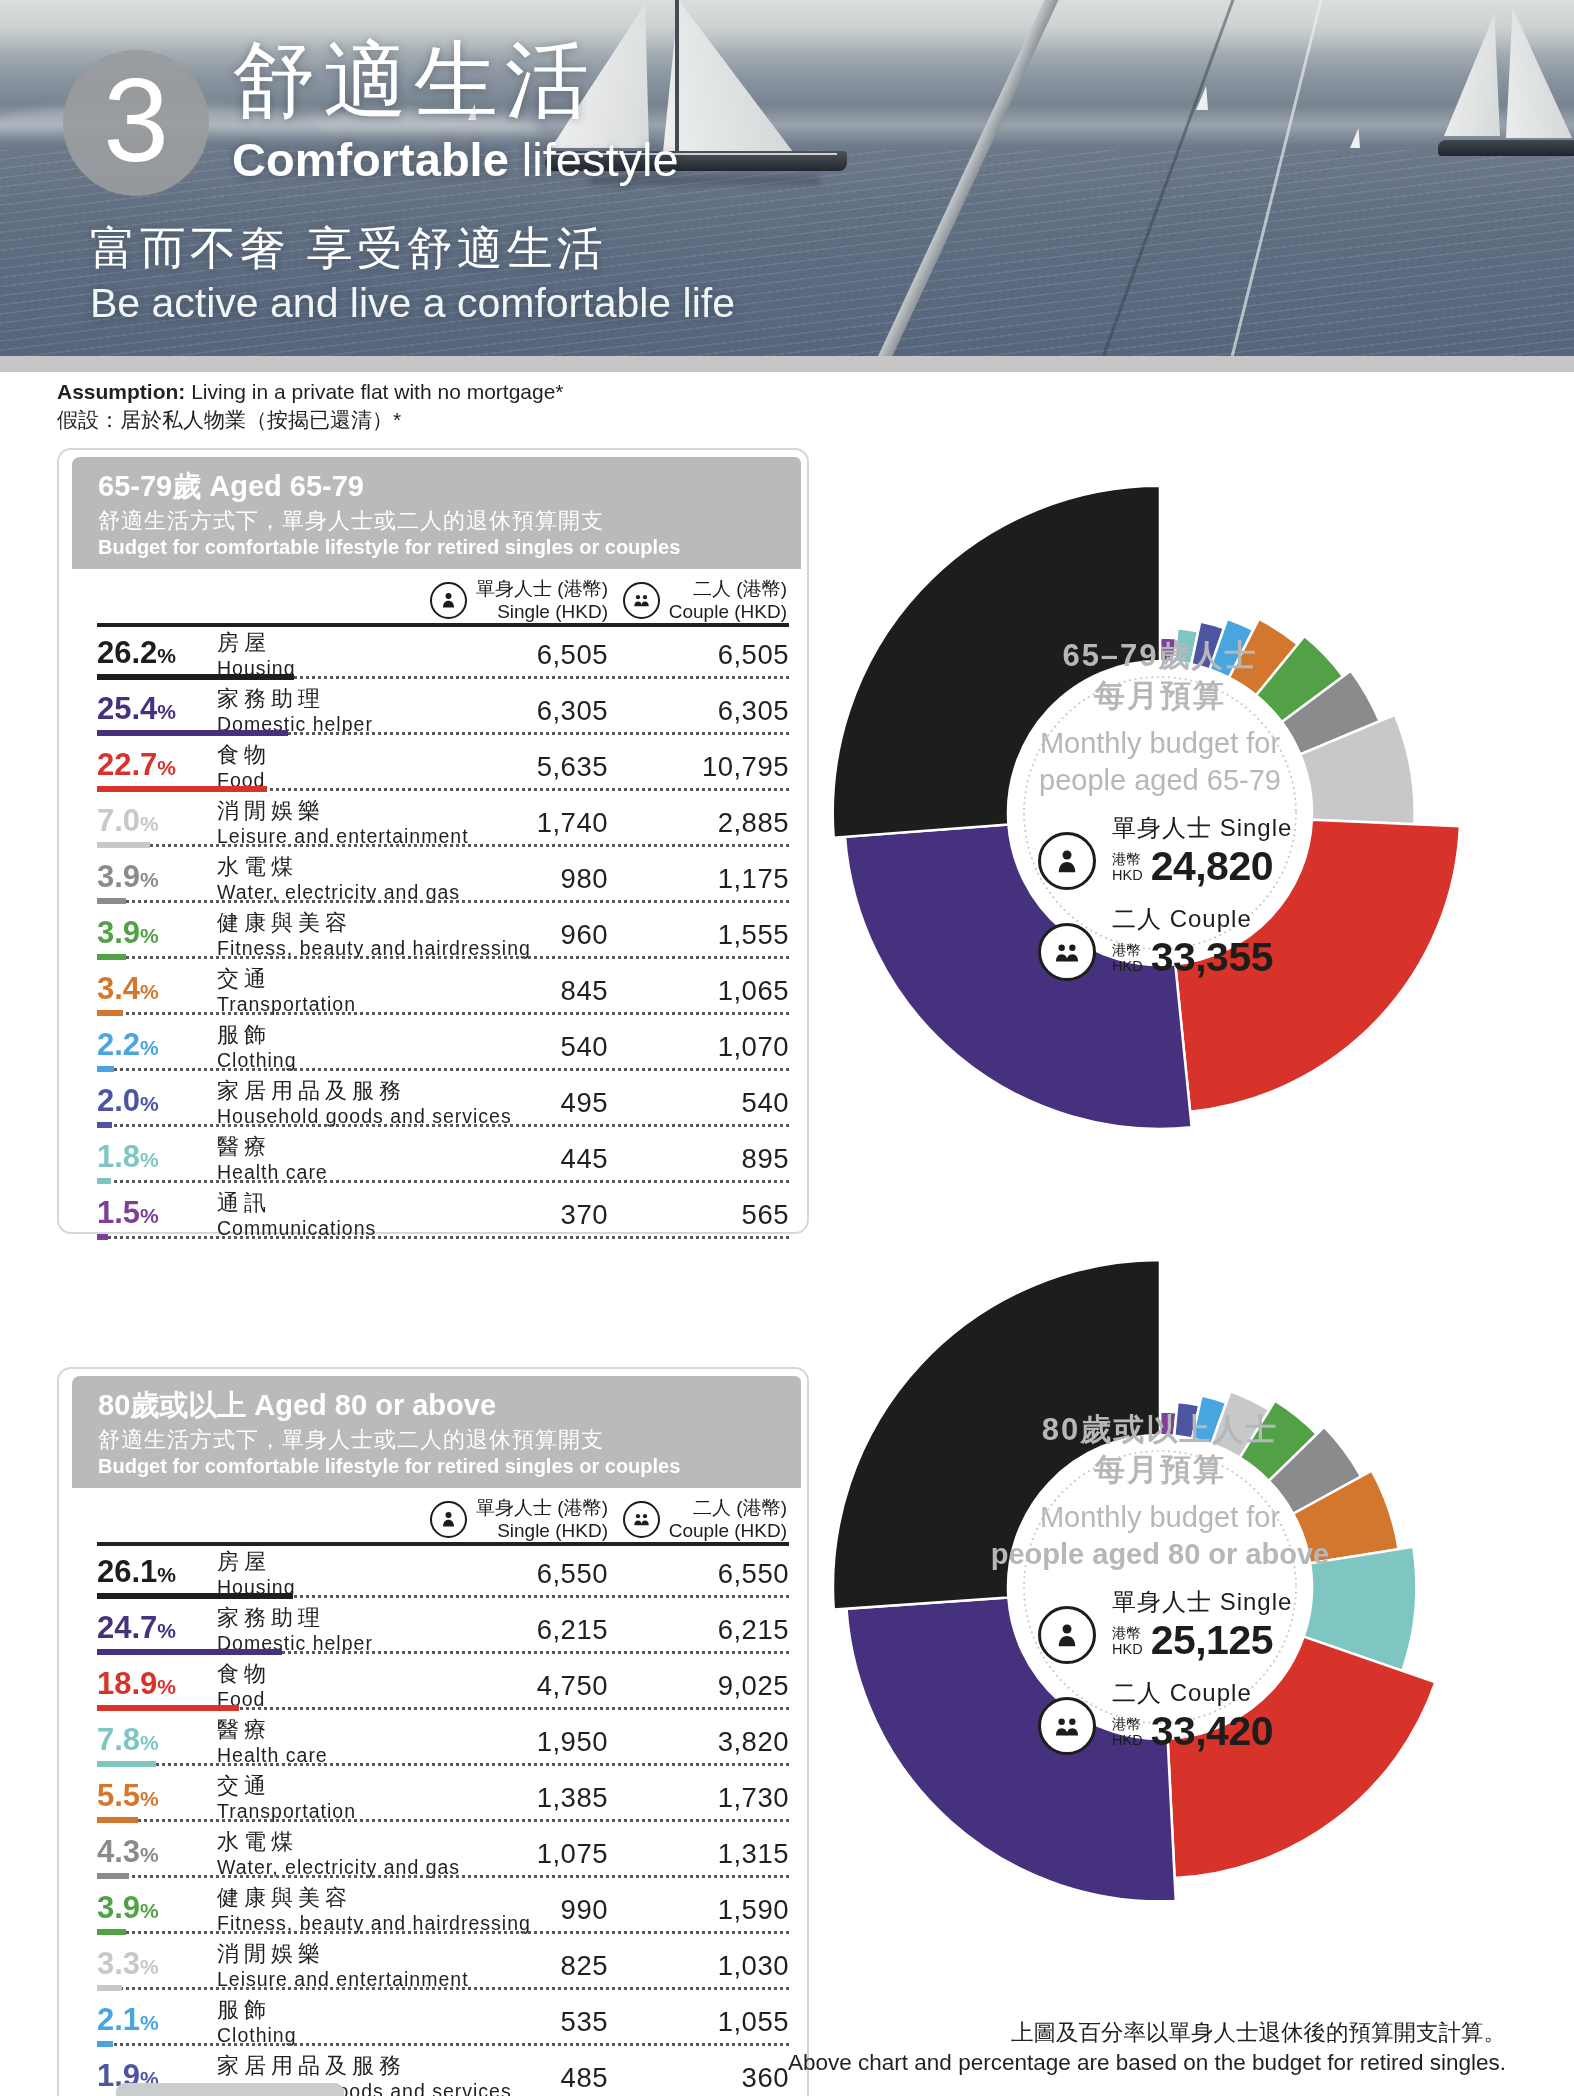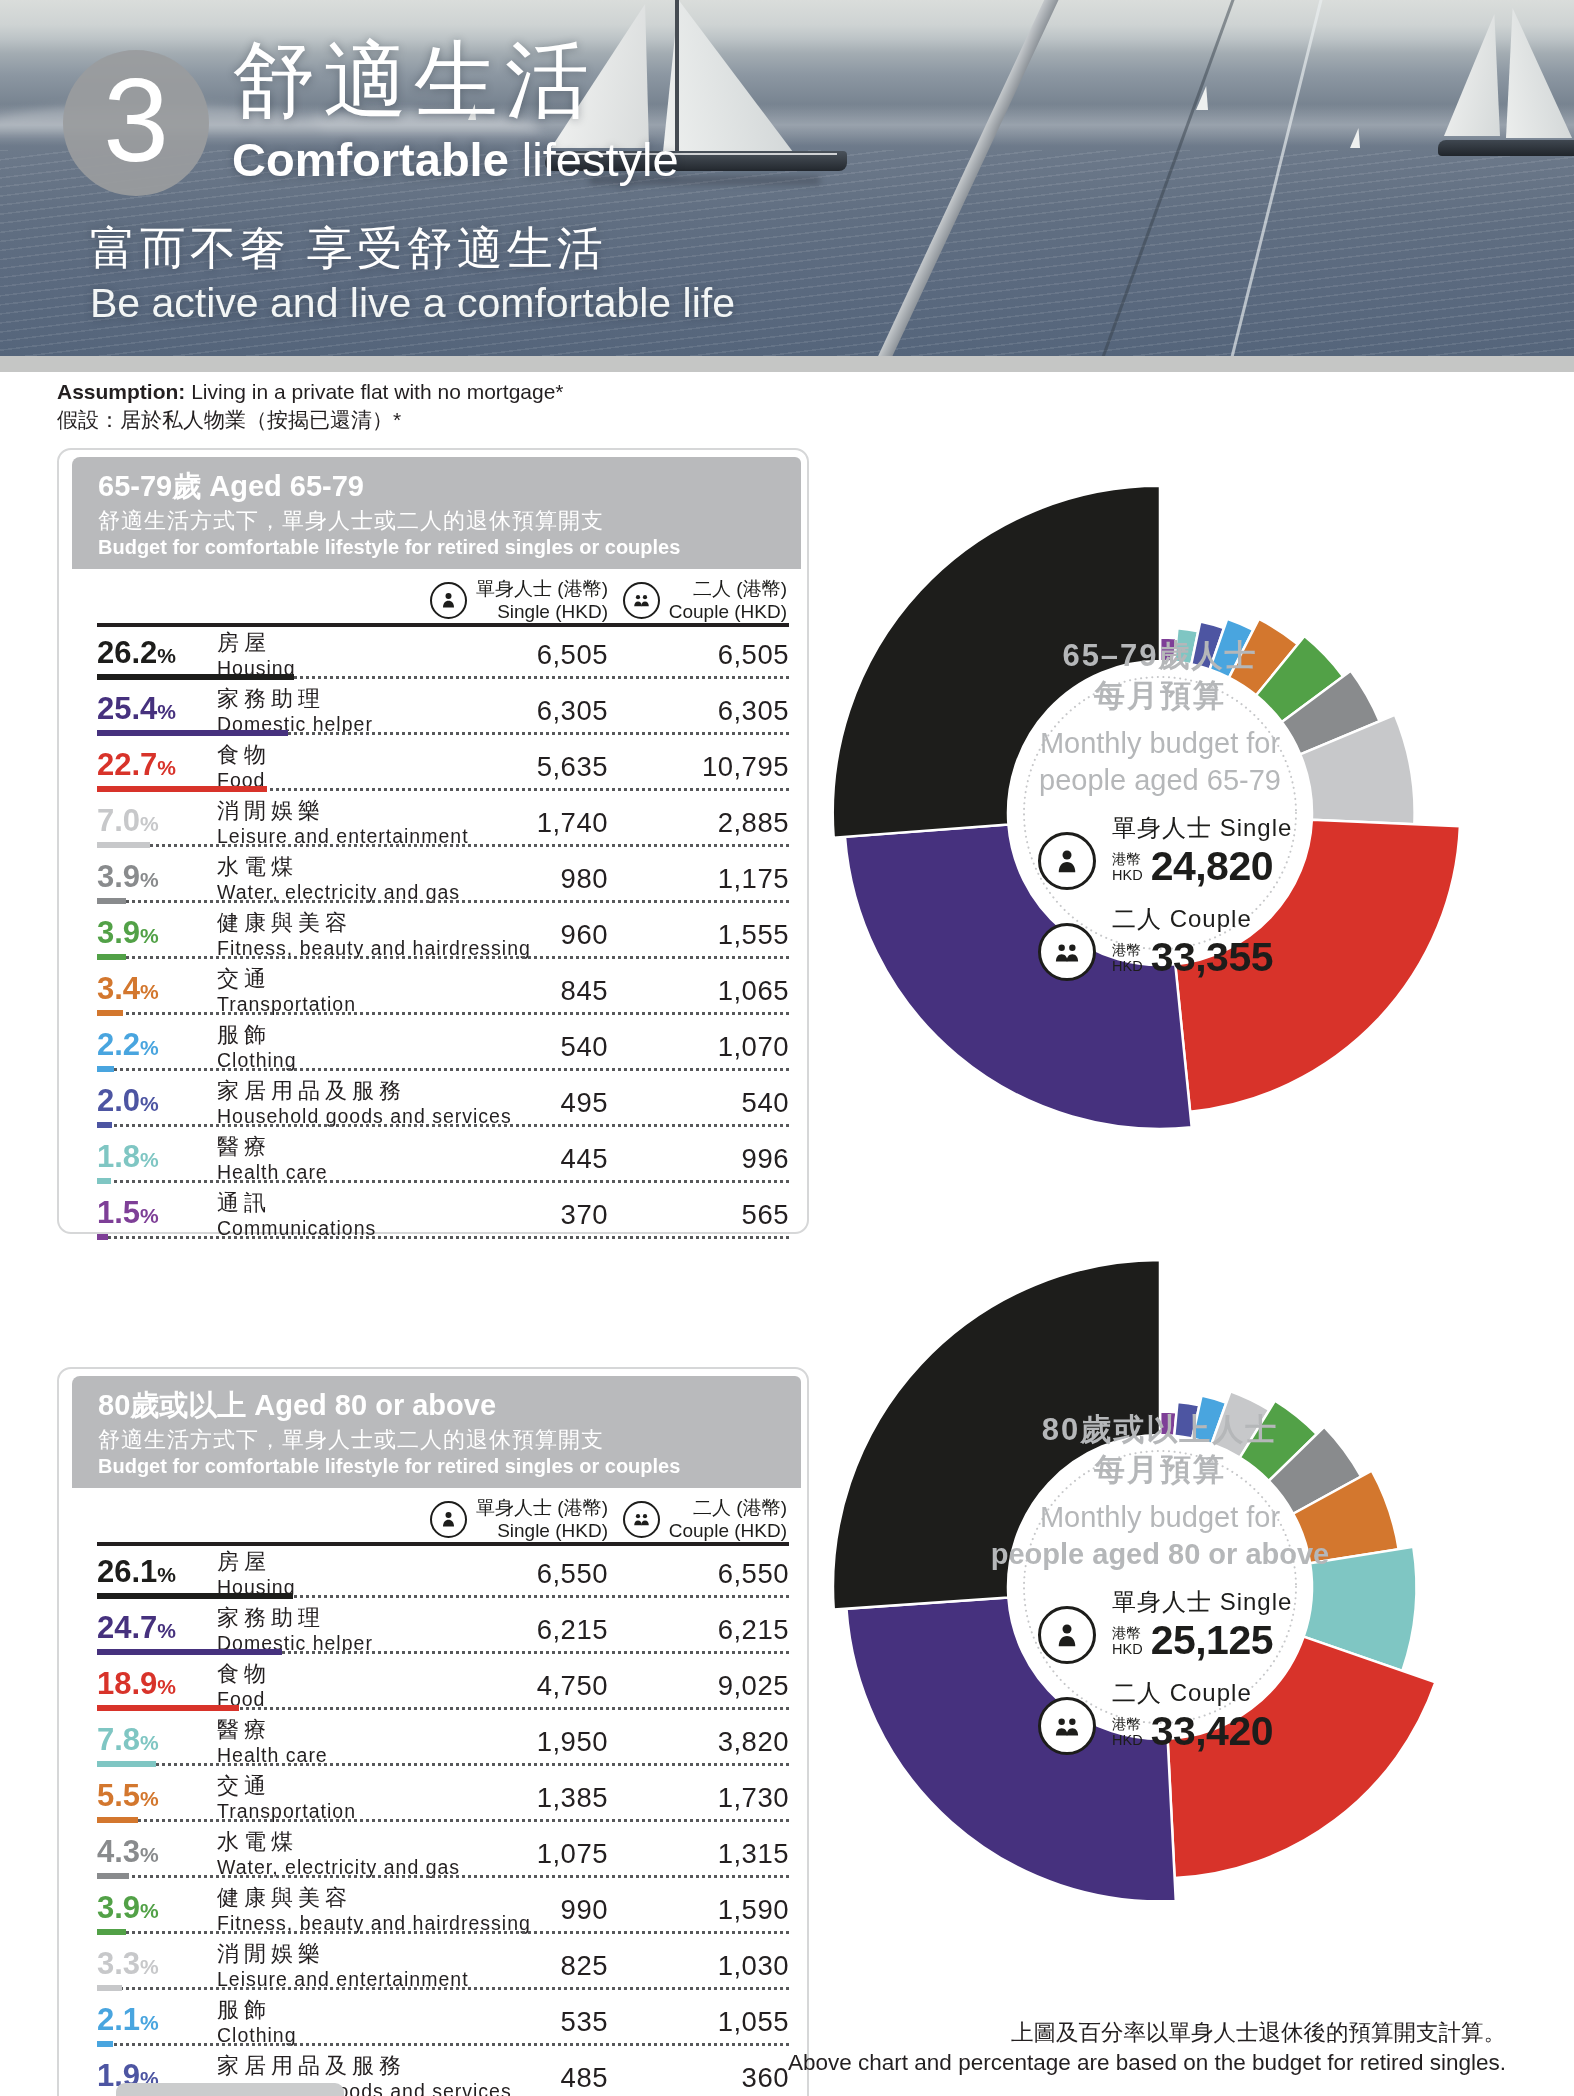--- a/index.html
+++ b/index.html
@@ -299,21 +299,21 @@
           <span class="bar" style="width: 15px; background: rgb(77, 85, 162);"></span>
         </div>
       </div>
       <div class="trow">
         <div class="pct" style="color: rgb(127, 198, 195);">1.8<span class="sg">%</span></div>
         <div class="lbl">
           <div class="lbl-cjk">醫療</div>
           <div class="lbl-en">Health care</div>
         </div>
         <div class="val single">445</div>
-        <div class="val couple">996</div>
+        <div class="val couple">895</div>
         <div class="leader">
           <span class="bar" style="width: 13.5px; background: rgb(127, 198, 195);"></span>
         </div>
       </div>
       <div class="trow">
         <div class="pct" style="color: rgb(126, 63, 151);">1.5<span class="sg">%</span></div>
         <div class="lbl">
           <div class="lbl-cjk">通訊</div>
           <div class="lbl-en">Communications</div>
         </div>

